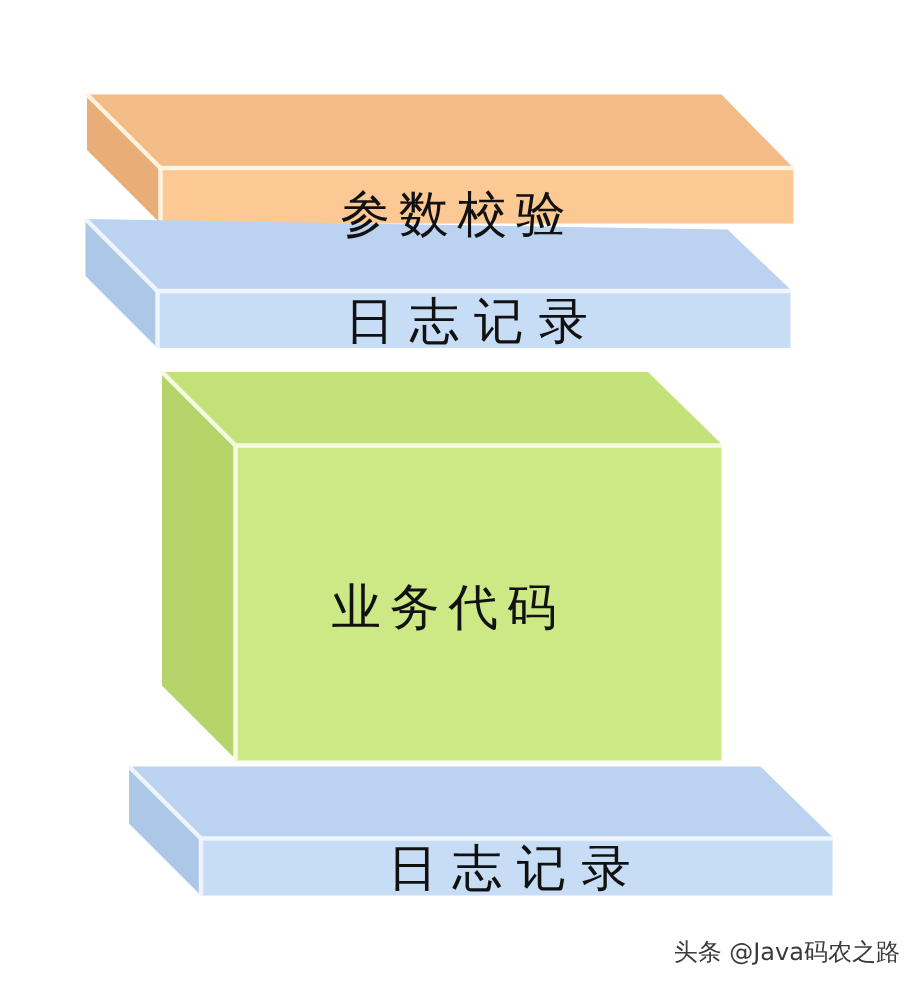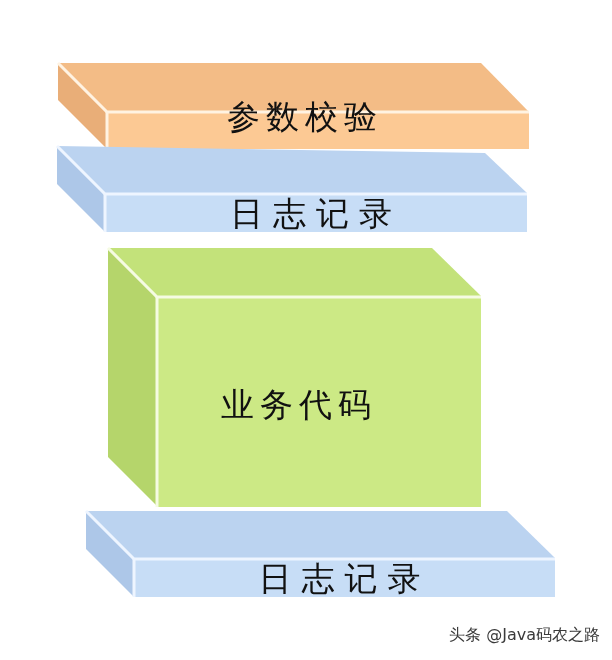--- a/index.html
+++ b/index.html
@@ -73,21 +73,21 @@
 
   <g>
     <polygon points="86,511 507,511 555,558 134,559" fill="#bbd3f0"></polygon>
     <polygon points="86,511 134,559 134,597 86,549" fill="#adc7e8"></polygon>
     <rect x="134" y="559" width="421" height="38" fill="#c7ddf6"></rect>
     <polyline points="86,511 134,559 555,559" fill="none" stroke="#eef5ff" stroke-width="3"></polyline>
     <line x1="134" y1="559" x2="134" y2="597" stroke="#eef5ff" stroke-width="3"></line>
   </g>
 </svg>
 
-<div class="label" style="left:107px; width:396px; top:97px; height:38px; line-height:40px;">参数校验</div>
+<div class="label" style="left:107px; width:396px; top:123px; height:38px; line-height:40px;">参数校验</div>
 
 <div class="label" style="left:105px; width:422px; top:194px; height:38px; line-height:40px; letter-spacing:10px;">日志记录</div>
 
 <div class="label" style="left:157px; width:284px; top:380px; height:50px; line-height:50px;">业务代码</div>
 
 <div class="label" style="left:134px; width:421px; top:559px; height:38px; line-height:40px; letter-spacing:10px;">日志记录</div>
 
 <div class="watermark">头条 @Java码农之路</div>
 
 </body></html>

